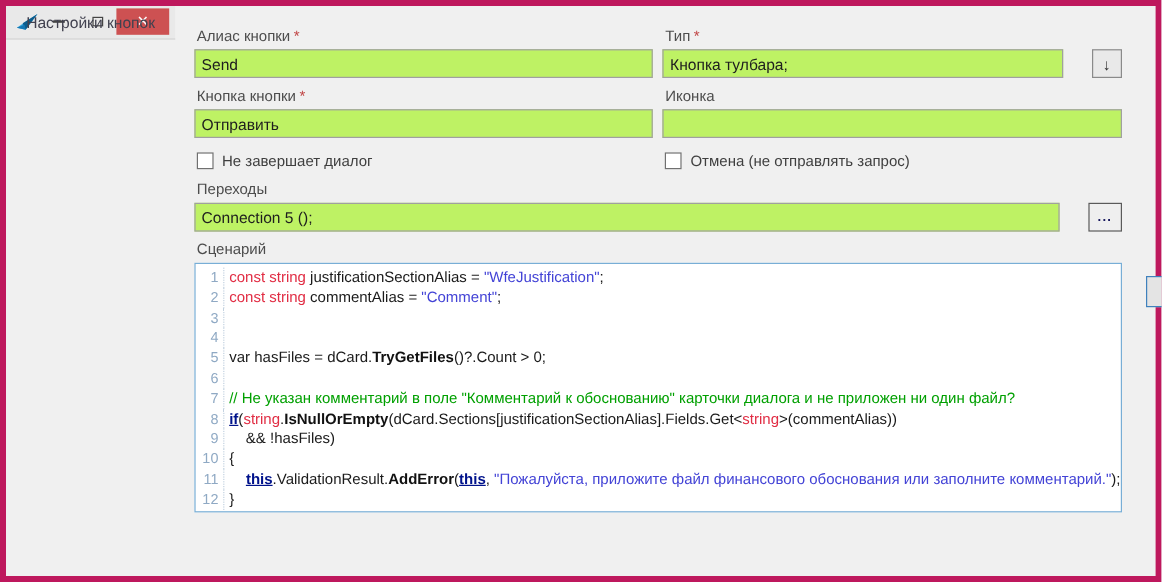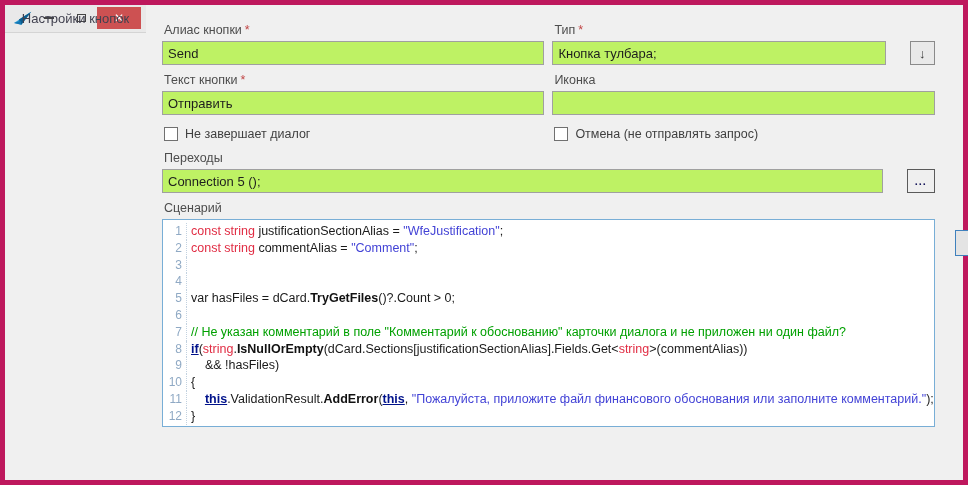--- a/index.html
+++ b/index.html
@@ -107,21 +107,21 @@
         <div class="field-label"><span>Тип</span><span class="req">*</span></div>
         <div class="hrow">
           <input class="tb" type="text" value="Кнопка тулбара;" style="">
           <button class="sqbtn">
               <span>↓</span>
             </button>
         </div>
       </div>
 
       <div>
-        <div class="field-label"><span>Текст кнопки</span><span class="req">*</span></div>
+        <div class="field-label"><span>Кнопка кнопки</span><span class="req">*</span></div>
         <input class="tb" type="text" value="Отправить" style="">
       </div>
       <div>
         <div class="field-label">Иконка</div>
         <input class="tb" type="text" value="" style="">
       </div>
 
       <div class="check-row">
         <span class="checkbox"></span>
         <span class="check-label">Не завершает диалог</span>

